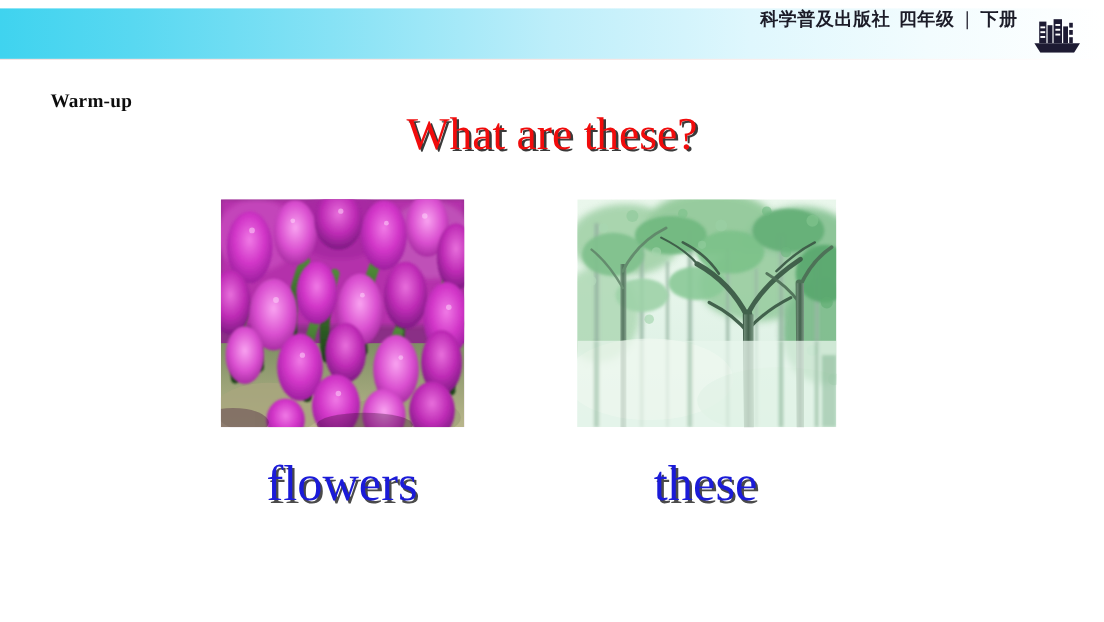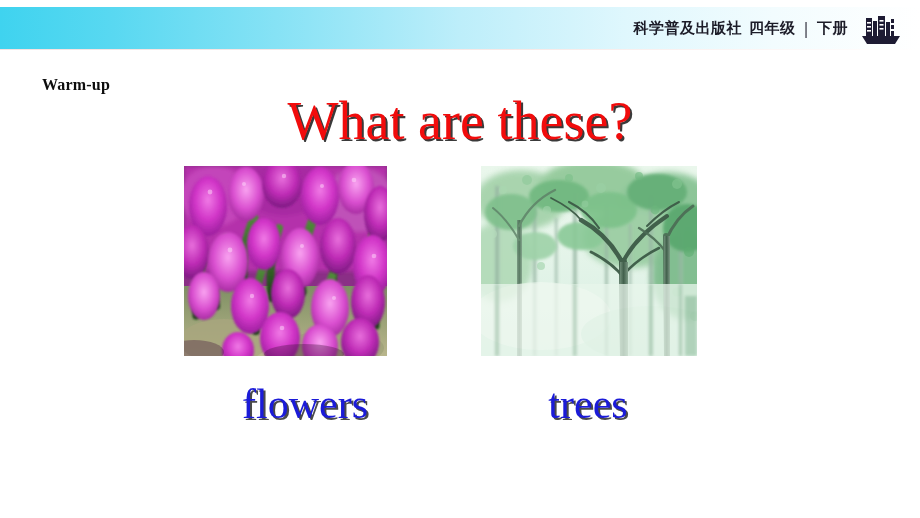--- a/index.html
+++ b/index.html
@@ -39,21 +39,20 @@
     width: 100%;
     height: 1px;
     background: linear-gradient(to right, #f6e2e2 0%, #f7e8e6 55%, #ffffff 100%);
   }
   .header-info {
     position: absolute;
     right: 72px;
     top: 7px;
     height: 43px;
     display: flex;
-    align-items: center;
     gap: 7px;
     font-family: "DejaVu Sans", "Liberation Sans", sans-serif;
     font-size: 15px;
     font-weight: bold;
     color: #1c1c28;
     letter-spacing: 0.5px;
     white-space: nowrap;
   }
   .header-sep {
     font-weight: normal;
@@ -81,21 +80,21 @@
   }
 
   
   .slide-title {
     position: absolute;
     left: 0;
     top: 90px;
     width: 920px;
     text-align: center;
     font-family: "Liberation Serif", serif;
-    font-size: 54px;
+    font-size: 38px;
     font-weight: normal;
     color: #f10c0c;
     text-shadow: 2px 2px 0 #3a3a3a;
     letter-spacing: 0px;
   }
 
   
   .pic {
     position: absolute;
     overflow: hidden;
@@ -121,21 +120,20 @@
     font-size: 42px;
     color: #1b1bd8;
     text-shadow: 2px 2px 0 #4a4a4a;
     white-space: nowrap;
   }
   .word-flowers {
     left: 0;
     top: 380px;
     width: 570px;
     text-align: center;
-    margin-left: 20px;
   }
   .word-trees {
     left: 440px;
     top: 380px;
     width: 296px;
     text-align: center;
   }
 </style>
 </head>
 <body>
@@ -392,13 +390,13 @@
       <rect x="14" y="118" width="4" height="72" fill="#8fb79b"></rect>
       <rect x="92" y="118" width="3.6" height="72" fill="#8fb79b"></rect>
       <rect x="168" y="118" width="3.6" height="72" fill="#7fae8d"></rect>
       <rect x="198" y="118" width="3" height="72" fill="#7fae8d"></rect>
       <rect x="204" y="130" width="12" height="60" fill="#74ac86"></rect>
     </g>
   </svg>
 </div>
 
 <div class="word word-flowers">flowers</div>
-<div class="word word-trees">trees</div>
+<div class="word word-trees">these</div>
 
 </body></html>

